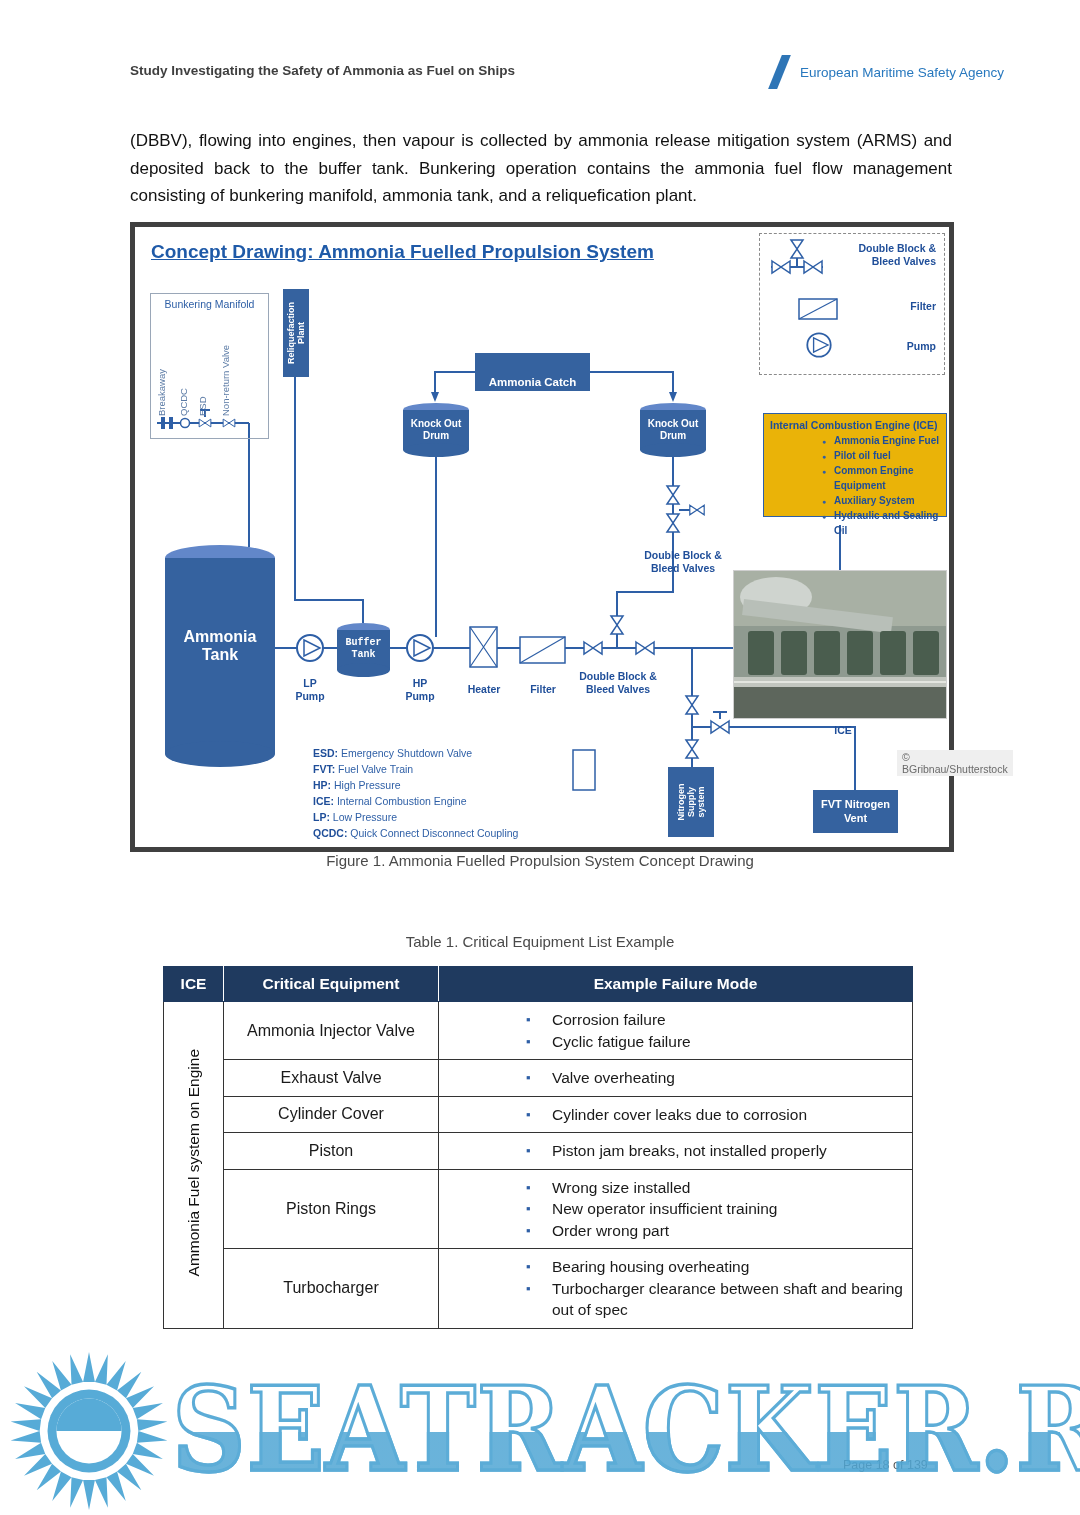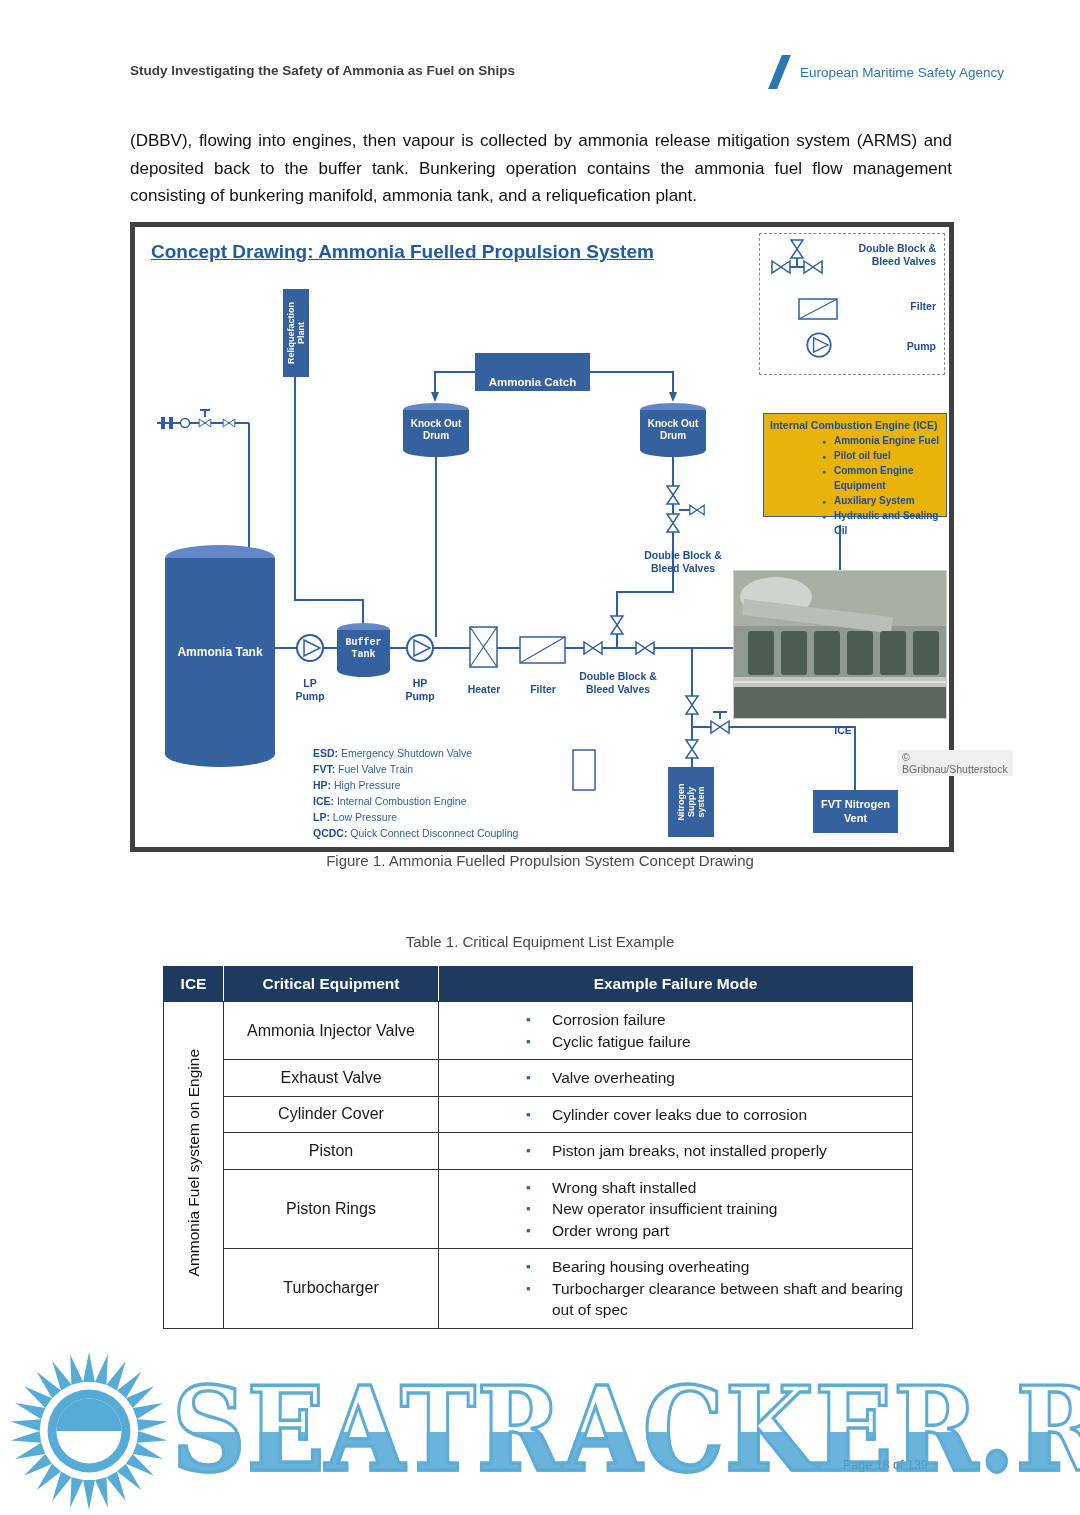--- a/index.html
+++ b/index.html
@@ -153,20 +153,27 @@
     </svg>
 
     <div class="abs fig-title">Concept Drawing: Ammonia Fuelled Propulsion System</div>
 
     <div class="abs legend-box">
       <div class="legend-lbl" style="top:8px;">Double Block &amp; Bleed Valves</div>
       <div class="legend-lbl" style="top:66px;">Filter</div>
       <div class="legend-lbl" style="top:106px;">Pump</div>
     </div>
 
+    <div class="abs manifold-box">
+      <div class="manifold-title">Bunkering Manifold</div>
+      <span class="vlabel" style="left:16px;">Breakaway</span>
+      <span class="vlabel" style="left:38px;">QCDC</span>
+      <span class="vlabel" style="left:57px;">ESD</span>
+      <span class="vlabel" style="left:80px;">Non-return Valve</span>
+    </div>
 
     <div class="abs blue-box vbox" style="left:148px;top:62px;width:26px;height:88px;">
       <div class="vt" style="width:84px;font-size:9px;line-height:10px;">Reliquefaction Plant</div>
     </div>
 
     <div class="abs blue-box" style="left:340px;top:126px;width:115px;height:38px;font-size:11.5px;line-height:14px;padding-top:22px;box-sizing:border-box;">Ammonia Catch System</div>
 
     <div class="abs cyl" style="left:268px;top:176px;width:66px;height:54px;">
       <div class="cap" style="top:0;height:14px;"></div>
         <div class="mid" style="top:7px;bottom:7px;"></div>
@@ -191,21 +198,21 @@
       </ul>
     </div>
 
     <div class="lbl" style="left:505px;top:322px;width:86px;">Double Block &amp; Bleed Valves</div>
     <div class="lbl" style="left:440px;top:443px;width:86px;">Double Block &amp; Bleed Valves</div>
 
     <div class="abs cyl" style="left:30px;top:318px;width:110px;height:222px;">
       <div class="cap" style="top:0;height:26px;"></div>
         <div class="mid" style="top:13px;bottom:13px;"></div>
         <div class="base" style="bottom:0;height:26px;"></div>
-      <div class="txt" style="top:100px;font-size:12px;">Ammonia Tank</div>
+      <div class="txt" style="top:83px;font-size:16px;">Ammonia Tank</div>
     </div>
 
     <div class="lbl" style="left:154px;top:450px;width:42px;">LP Pump</div>
     <div class="lbl" style="left:264px;top:450px;width:42px;">HP Pump</div>
 
     <div class="abs cyl" style="left:202px;top:396px;width:53px;height:54px;">
       <div class="cap" style="top:0;height:14px;"></div>
         <div class="mid" style="top:7px;bottom:7px;"></div>
         <div class="base" style="bottom:0;height:14px;"></div>
       <div class="txt" style="top:14px;font-size:10px;line-height:12px;font-family:Liberation Mono, monospace;">Buffer Tank</div>
@@ -302,21 +309,21 @@
         <td class="fm-cell">
           <ul>
               <li>Piston jam breaks, not installed properly</li>
             </ul>
         </td>
       </tr>
       <tr>
         <td class="eq-cell">Piston Rings</td>
         <td class="fm-cell">
           <ul>
-            <li>Wrong shaft installed</li>
+            <li>Wrong size installed</li>
             <li>New operator insufficient training</li>
             <li>Order wrong part</li>
           </ul>
         </td>
       </tr>
       <tr>
         <td class="eq-cell">Turbocharger</td>
         <td class="fm-cell">
           <ul>
             <li>Bearing housing overheating</li>

